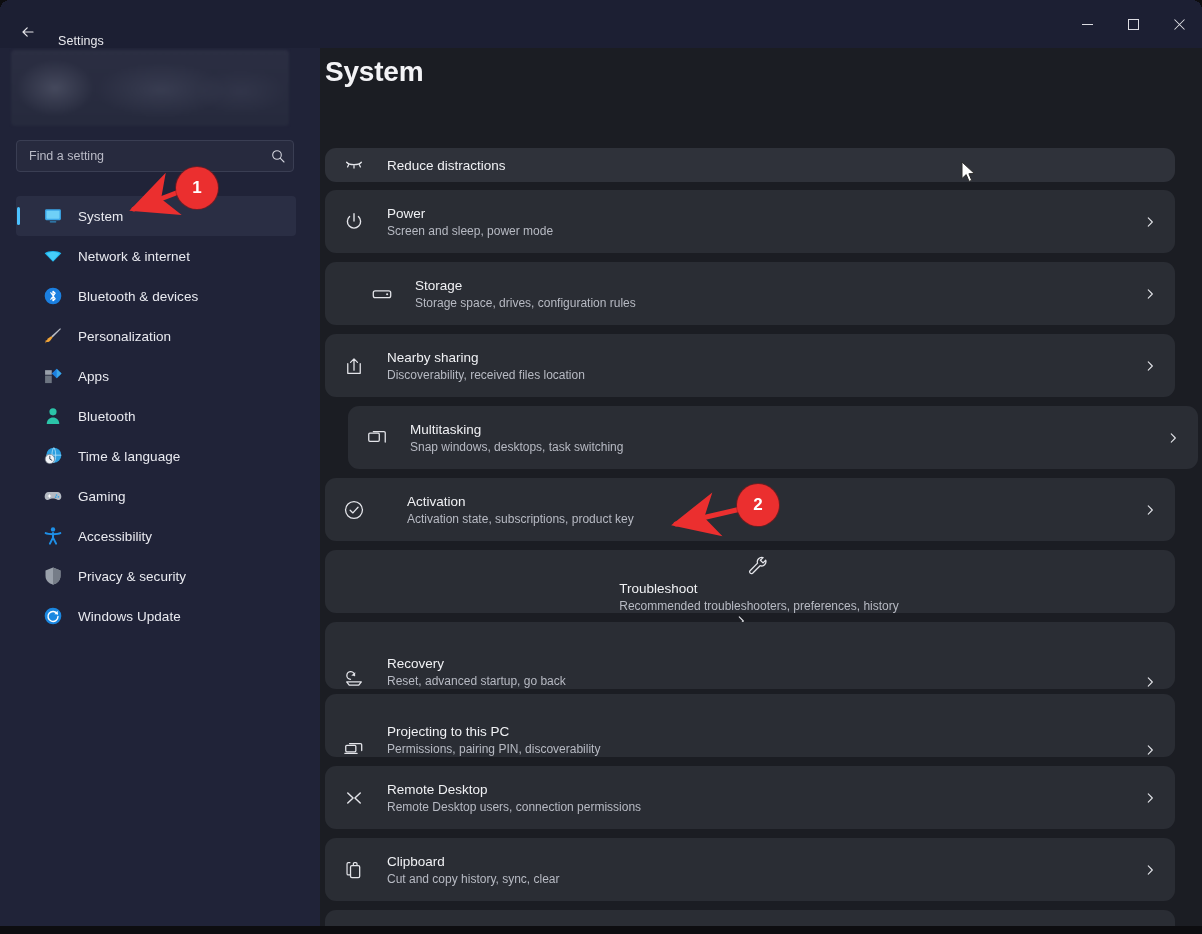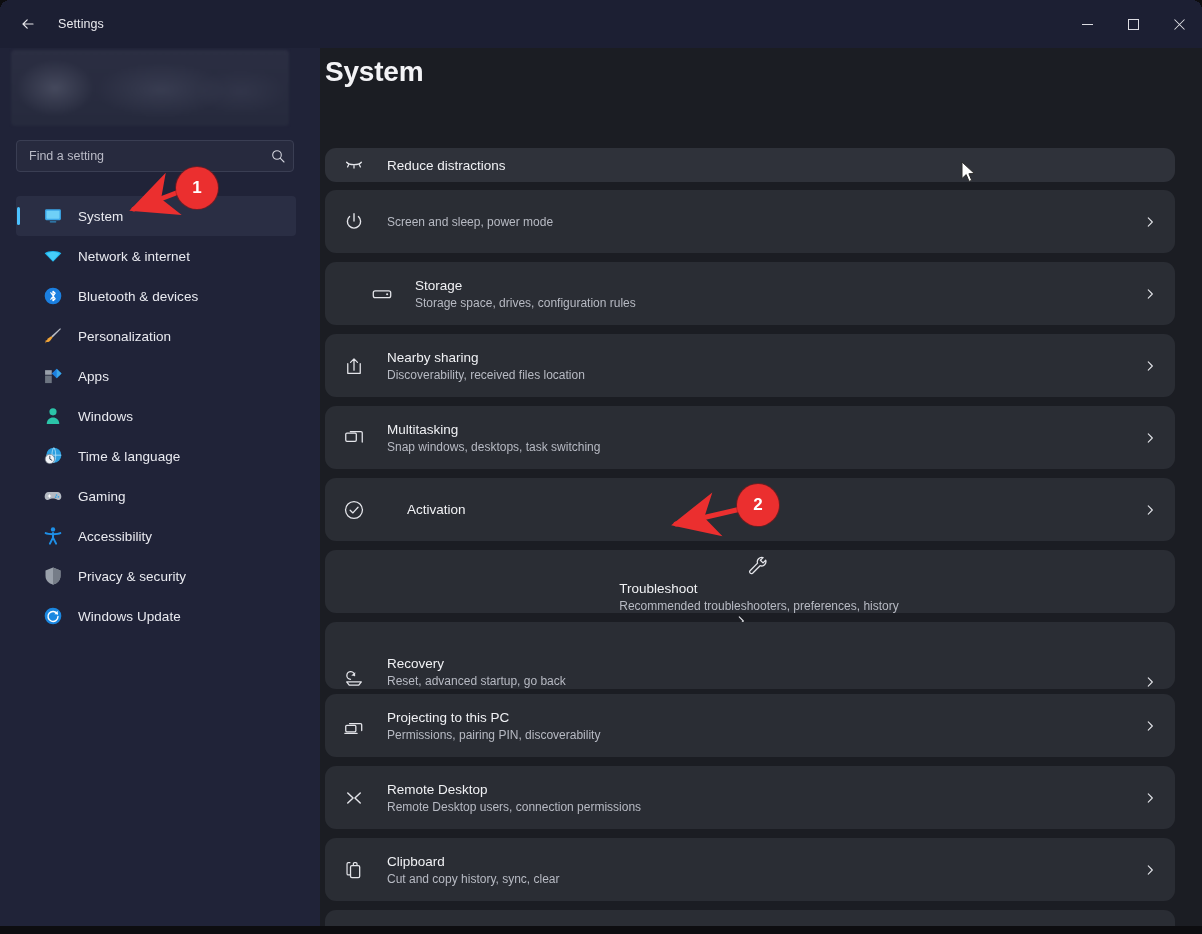--- a/index.html
+++ b/index.html
@@ -26,21 +26,21 @@
     position: absolute;
     top: 0; left: 0;
     width: 1202px; height: 48px;
     background: #1c1f33;
     display: flex;
     align-items: center;
     z-index: 40;
   }
   #titlebar-left {
     display: flex;
-    align-items: center;
+    align-items: flex-end;
     height: 48px;
   }
   .back-btn {
     width: 44px; height: 32px;
     margin-left: 6px;
     display: flex; align-items: center; justify-content: center;
     border-radius: 4px;
     color: #e6e6ea;
   }
   .back-btn svg { display:block; }
@@ -356,21 +356,21 @@
           </span>
           <span class="nav-label">Apps</span>
         </div>
         <div class="nav-item">
           <span class="nav-ico">
             <svg width="20" height="20" viewBox="0 0 24 24">
               <circle cx="12" cy="7" r="4.3" fill="#2bc4a8"></circle>
               <path d="M4.5 21.5 C4.5 16.6 8 13.8 12 13.8 C16 13.8 19.5 16.6 19.5 21.5 Z" fill="#2bc4a8"></path>
             </svg>
           </span>
-          <span class="nav-label">Windows</span>
+          <span class="nav-label">Bluetooth</span>
         </div>
         <div class="nav-item">
           <span class="nav-ico">
             <svg width="20" height="20" viewBox="0 0 24 24">
               <circle cx="13" cy="11" r="9" fill="#2c9fe0"></circle>
               <path d="M4.2 11 H21.8 M13 2 C10 5 10 17 13 20 M13 2 C16 5 16 17 13 20" stroke="#bfe7fb" stroke-width="0.9" fill="none"></path>
               <circle cx="8.2" cy="15.6" r="5.6" fill="#f2f4f7" stroke="#6b7480" stroke-width="0.8"></circle>
               <path d="M8.2 12.2 V15.7 L10.6 17.1" stroke="#3a4350" stroke-width="1.2" fill="none" stroke-linecap="round"></path>
             </svg>
           </span>
@@ -435,20 +435,21 @@
           </div>
         </div>
         <div class="card" style="top: 86px; height: 63px;">
           <span class="card-ico">
             <svg width="22" height="22" viewBox="0 0 24 24">
               <path d="M12 3 V11" stroke="currentColor" stroke-width="1.5" stroke-linecap="round" fill="none"></path>
               <path d="M7.2 6.1 A7.2 7.2 0 1 0 16.8 6.1" stroke="currentColor" stroke-width="1.5" fill="none" stroke-linecap="round"></path>
             </svg>
           </span>
           <div class="card-text">
+            <div class="card-title">Power</div>
             <div class="card-sub">Screen and sleep, power mode</div>
           </div>
           <span class="card-chev">
             <svg width="14" height="14" viewBox="0 0 24 24" fill="none" stroke="currentColor" stroke-width="1.9" stroke-linecap="round" stroke-linejoin="round">
               <path d="M9 5 L16 12 L9 19"></path>
             </svg>
           </span>
         </div>
         <div class="card" style="top: 158px; height: 63px; padding-left: 28px;">
           <span class="card-ico">
@@ -477,21 +478,21 @@
           <div class="card-text">
             <div class="card-title">Nearby sharing</div>
             <div class="card-sub">Discoverability, received files location</div>
           </div>
           <span class="card-chev">
             <svg width="14" height="14" viewBox="0 0 24 24" fill="none" stroke="currentColor" stroke-width="1.9" stroke-linecap="round" stroke-linejoin="round">
               <path d="M9 5 L16 12 L9 19"></path>
             </svg>
           </span>
         </div>
-        <div class="card" style="top: 302px; height: 63px;">
+        <div class="card" style="top: 302px; height: 63px; margin-left: 23px;">
           <span class="card-ico">
             <svg width="22" height="22" viewBox="0 0 24 24">
               <rect x="3" y="6.6" width="11.5" height="9" rx="1.3" fill="none" stroke="currentColor" stroke-width="1.4"></rect>
               <path d="M8 5 H19.6 C20.4 5 21 5.6 21 6.4 V16.4" fill="none" stroke="currentColor" stroke-width="1.4" stroke-linecap="round"></path>
             </svg>
           </span>
           <div class="card-text">
             <div class="card-title">Multitasking</div>
             <div class="card-sub">Snap windows, desktops, task switching</div>
           </div>
@@ -503,20 +504,21 @@
         </div>
         <div class="card" style="top: 374px; height: 63px; gap: 20px;">
           <span class="card-ico">
             <svg width="22" height="22" viewBox="0 0 24 24">
               <circle cx="12" cy="12" r="9.2" fill="none" stroke="currentColor" stroke-width="1.4"></circle>
               <path d="M7.8 12.2 L10.8 15.2 L16.4 9" fill="none" stroke="currentColor" stroke-width="1.4" stroke-linecap="round" stroke-linejoin="round"></path>
             </svg>
           </span>
           <div class="card-text">
             <div class="card-title">Activation</div>
+            <div class="card-sub">Activation state, subscriptions, product key</div>
           </div>
           <span class="card-chev">
             <svg width="14" height="14" viewBox="0 0 24 24" fill="none" stroke="currentColor" stroke-width="1.9" stroke-linecap="round" stroke-linejoin="round">
               <path d="M9 5 L16 12 L9 19"></path>
             </svg>
           </span>
         </div>
         <div class="card" style="top: 446px; height: 63px; flex-direction: column;">
           <span class="card-ico">
             <svg width="22" height="22" viewBox="0 0 24 24">
@@ -544,21 +546,21 @@
           <div class="card-text">
             <div class="card-title">Recovery</div>
             <div class="card-sub">Reset, advanced startup, go back</div>
           </div>
           <span class="card-chev">
             <svg width="14" height="14" viewBox="0 0 24 24" fill="none" stroke="currentColor" stroke-width="1.9" stroke-linecap="round" stroke-linejoin="round">
               <path d="M9 5 L16 12 L9 19"></path>
             </svg>
           </span>
         </div>
-        <div class="card" style="top: 590px; height: 63px;">
+        <div class="card" style="top: 590px; height: 63px; align-items: flex-end;">
           <span class="card-ico">
             <svg width="22" height="22" viewBox="0 0 24 24">
               <rect x="3" y="11.2" width="11" height="7.3" rx="1.2" fill="none" stroke="currentColor" stroke-width="1.4"></rect>
               <path d="M7.2 9.3 H19 C19.8 9.3 20.4 9.9 20.4 10.7 V17" fill="none" stroke="currentColor" stroke-width="1.4" stroke-linecap="round"></path>
               <path d="M2 20 H15.4" stroke="currentColor" stroke-width="1.4" stroke-linecap="round"></path>
             </svg>
           </span>
           <div class="card-text">
             <div class="card-title">Projecting to this PC</div>
             <div class="card-sub">Permissions, pairing PIN, discoverability</div>

